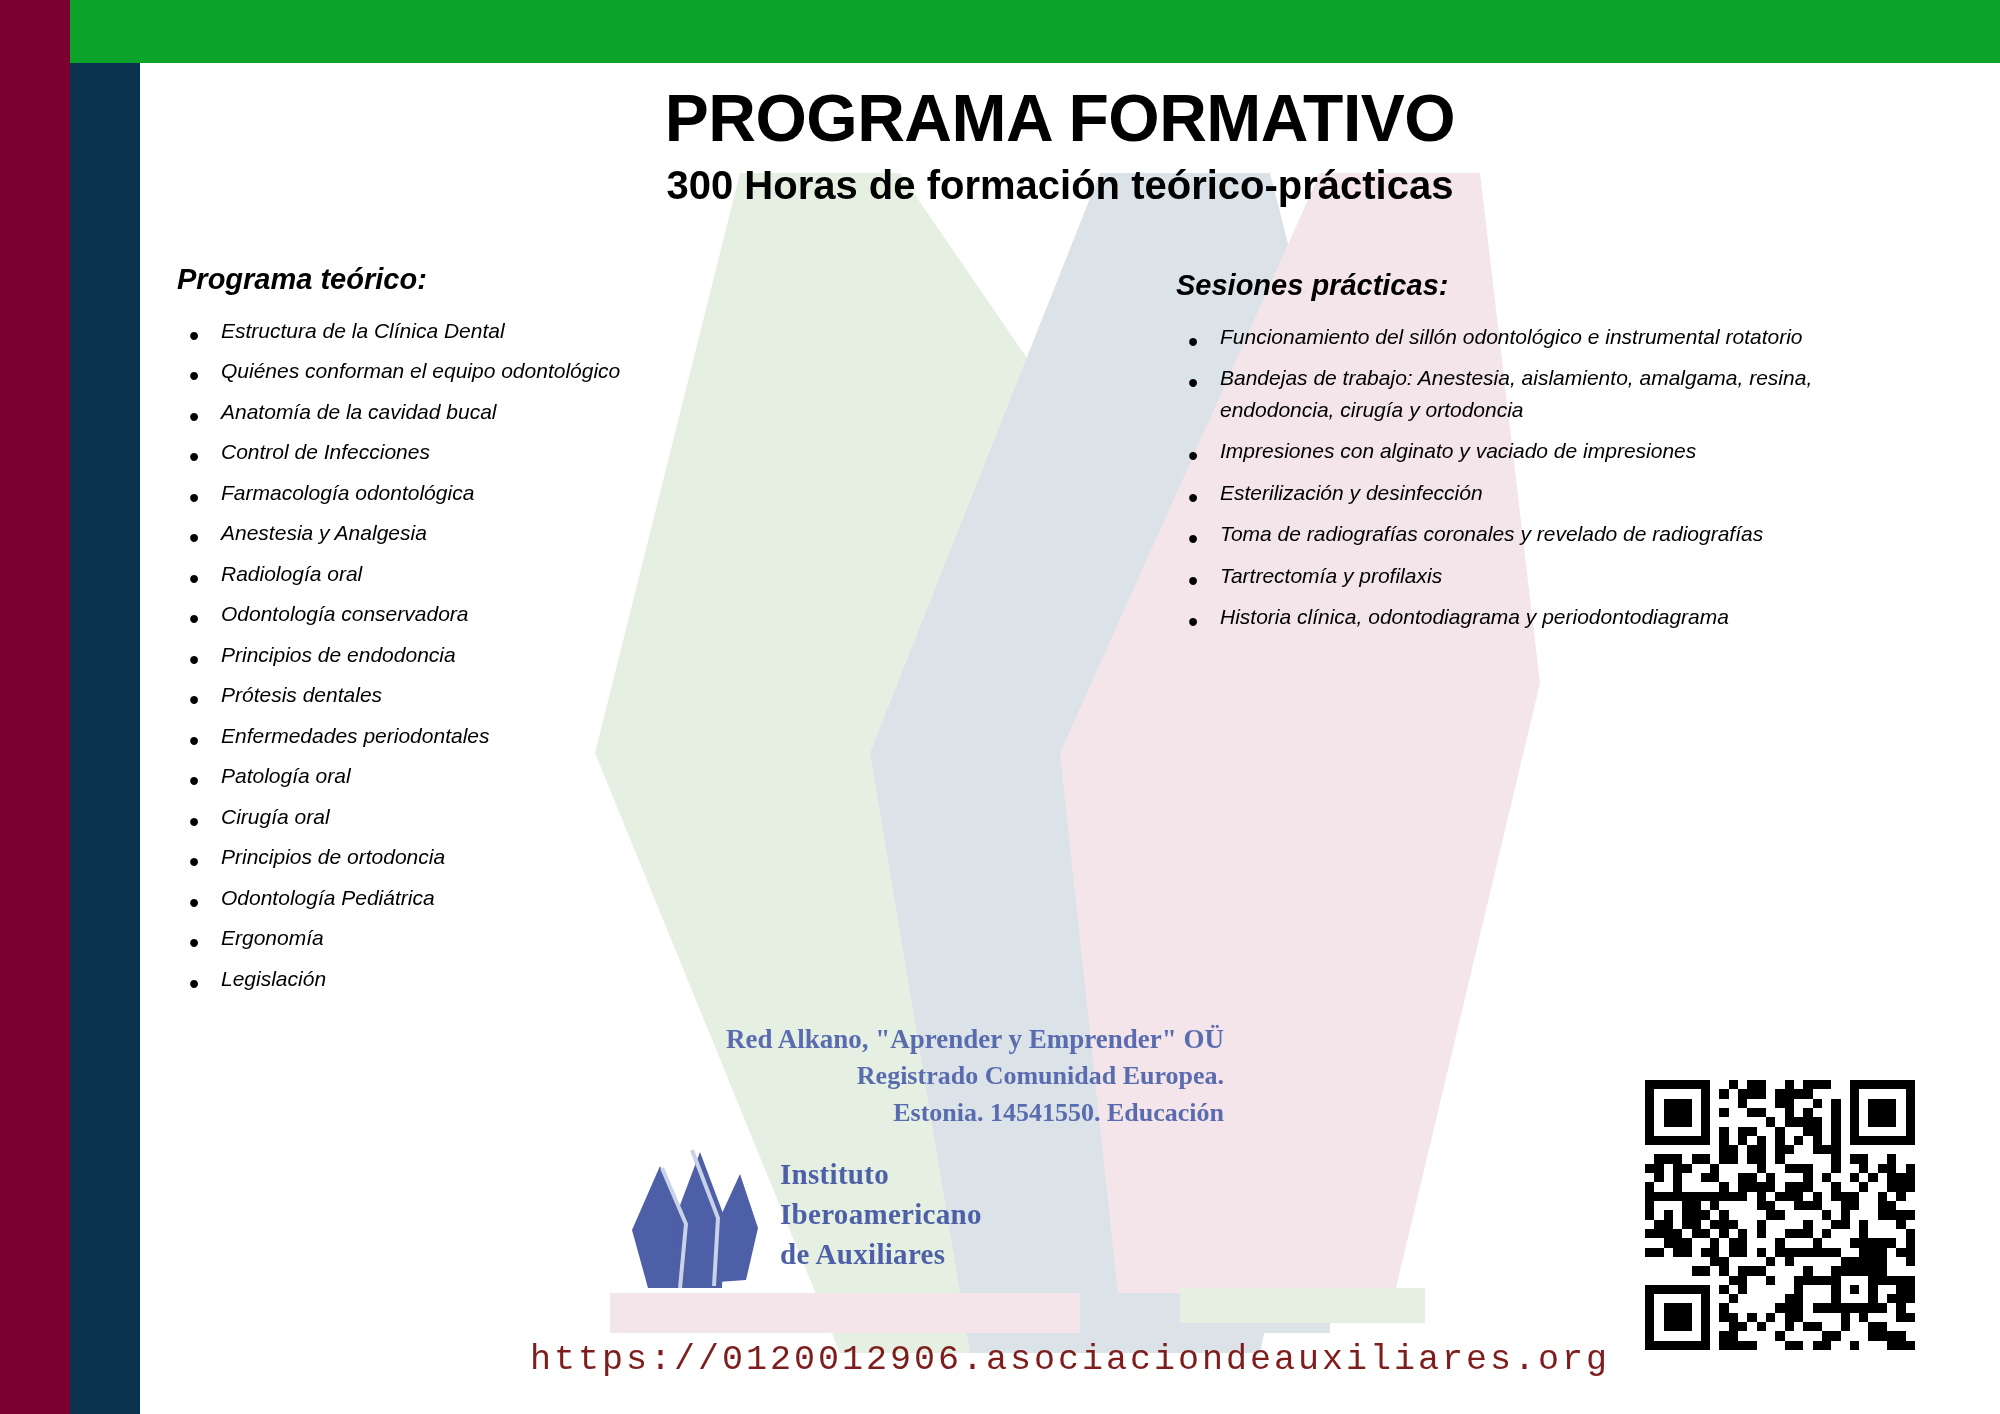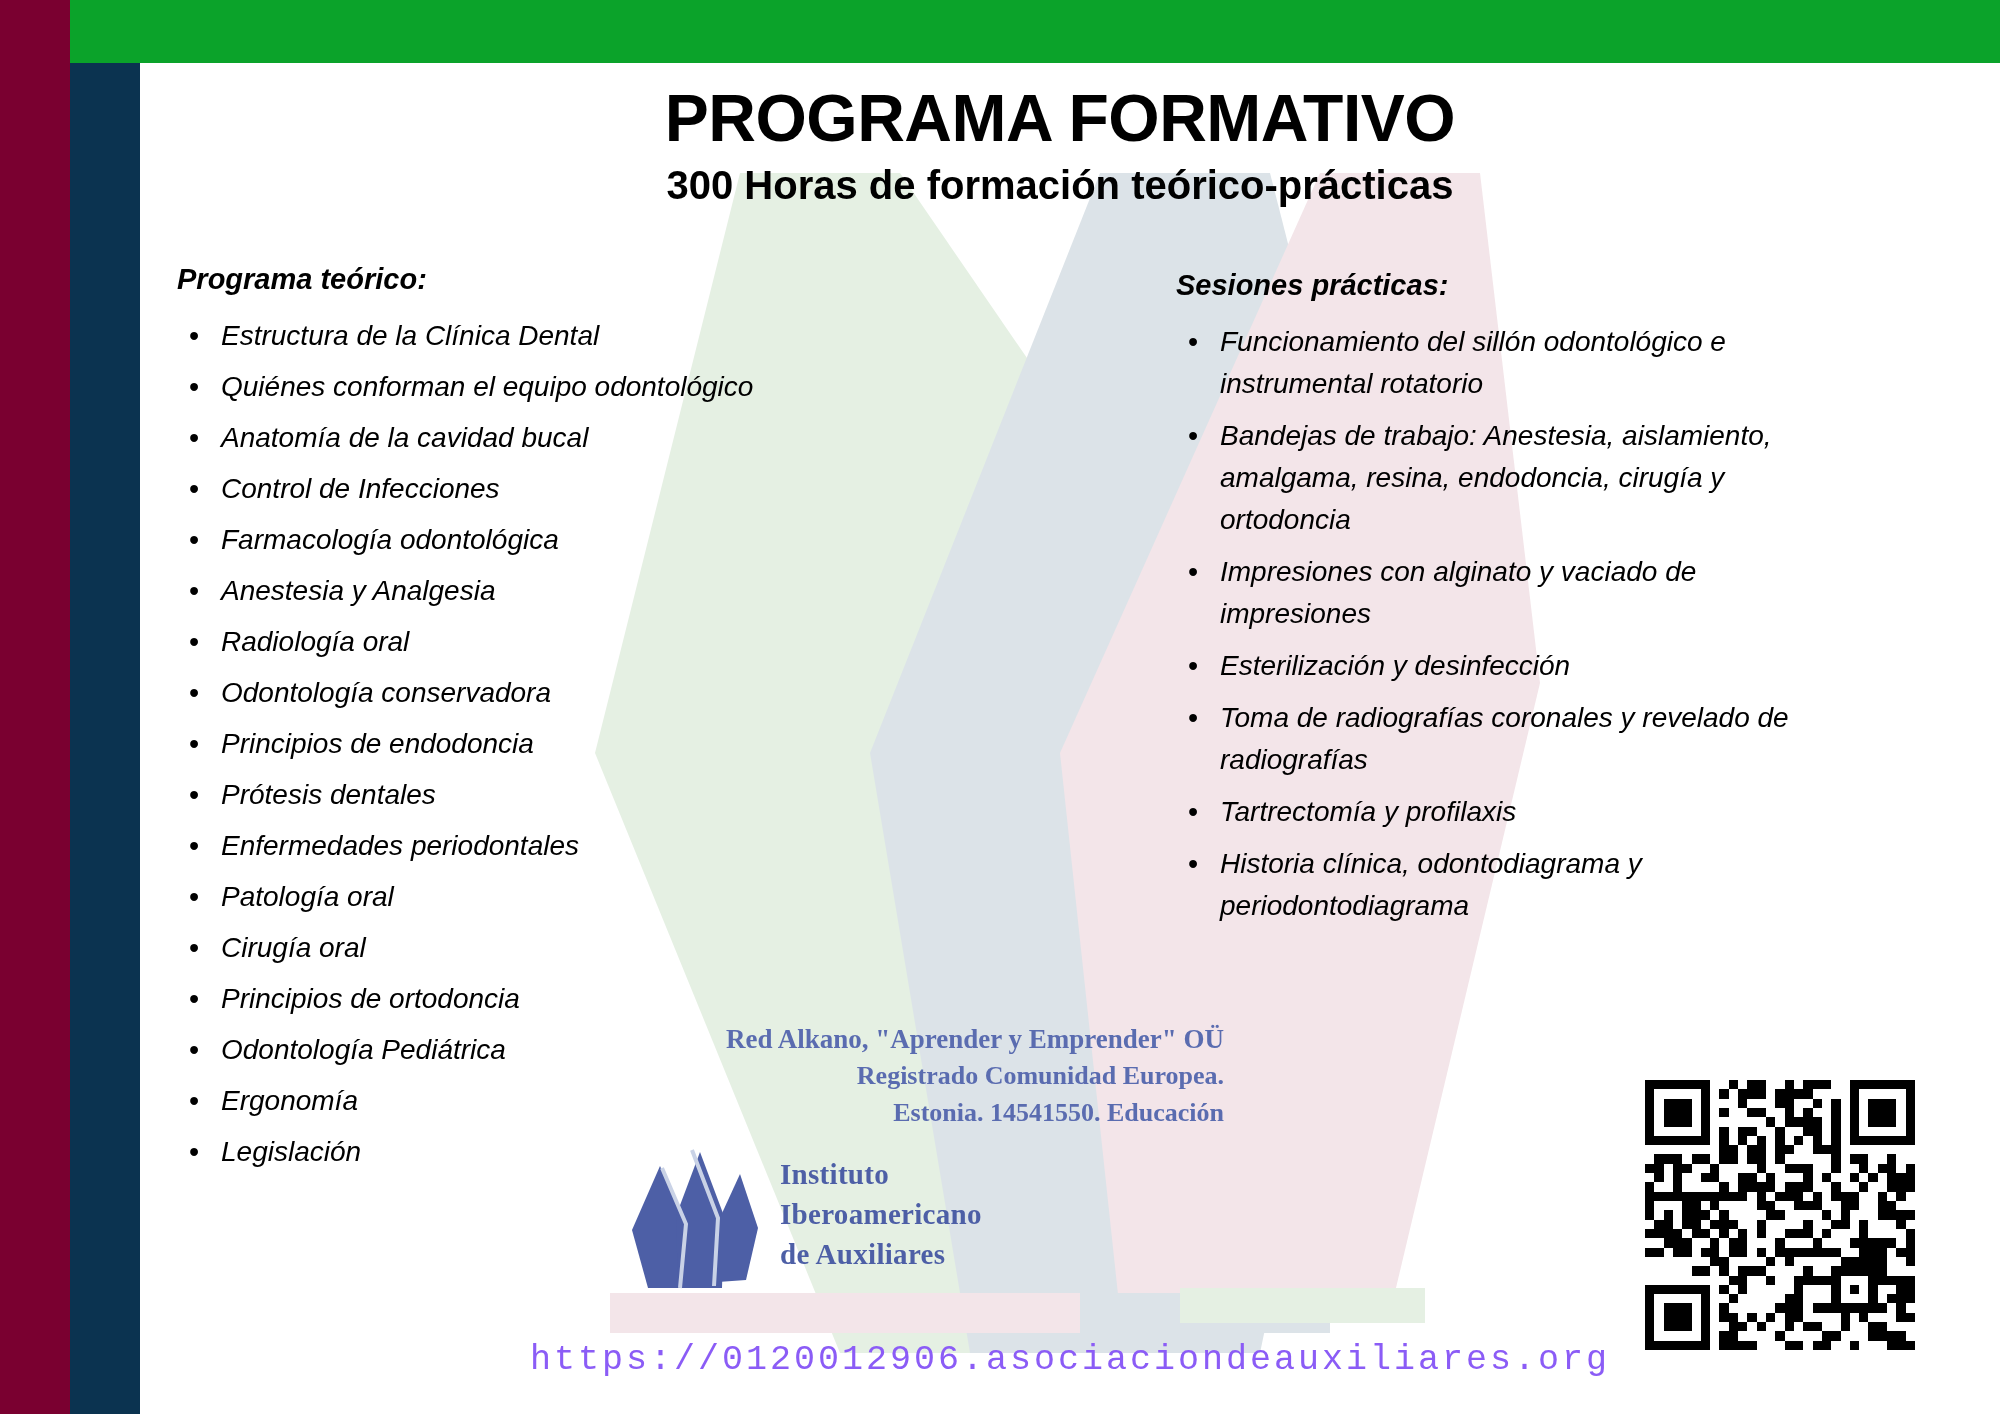--- a/index.html
+++ b/index.html
@@ -91,21 +91,21 @@
     margin: 0 0 18px 0;
     line-height: 1.2;
   }
   ul.items {
     list-style: none;
     margin: 0;
     padding: 0;
   }
   ul.items li {
     position: relative;
-    font-size: 28px;
+    font-size: 21px;
     font-style: italic;
     color: #000000;
     line-height: 1.5;
     padding-left: 44px;
     margin-bottom: 9px;
   }
   ul.items li::before {
     content: "\2022";
     position: absolute;
     left: 12px;
@@ -167,21 +167,21 @@
 
   
   .footer-url {
     position: absolute;
     left: 140px; top: 1340px;
     width: 1860px;
     text-align: center;
     font-family: "Liberation Mono", "DejaVu Sans Mono", monospace;
     font-size: 35px;
     letter-spacing: 3px;
-    color: #8b5cf6;
+    color: #7f1d1d;
     z-index: 4;
   }
 </style>
 </head>
 <body>
 
 <div id="page">
 
   <svg class="watermark" viewBox="0 0 1860 1351" preserveAspectRatio="none">
 

